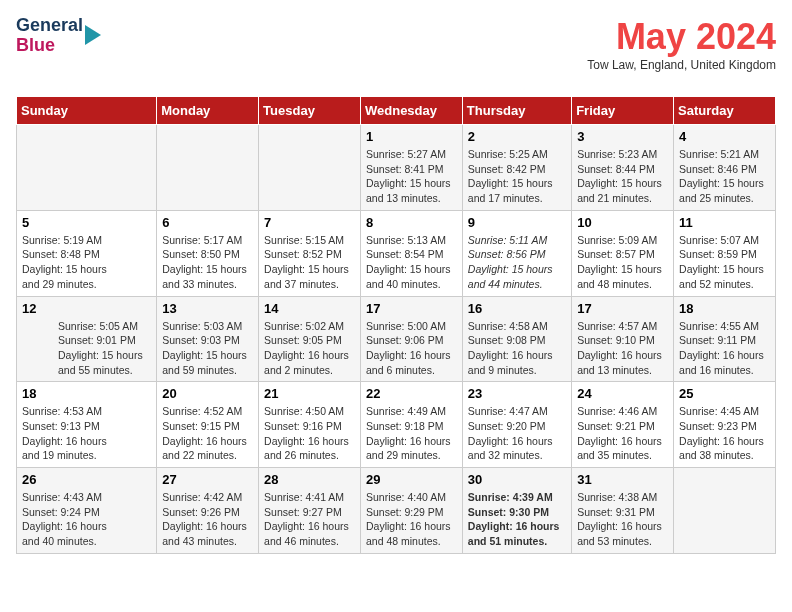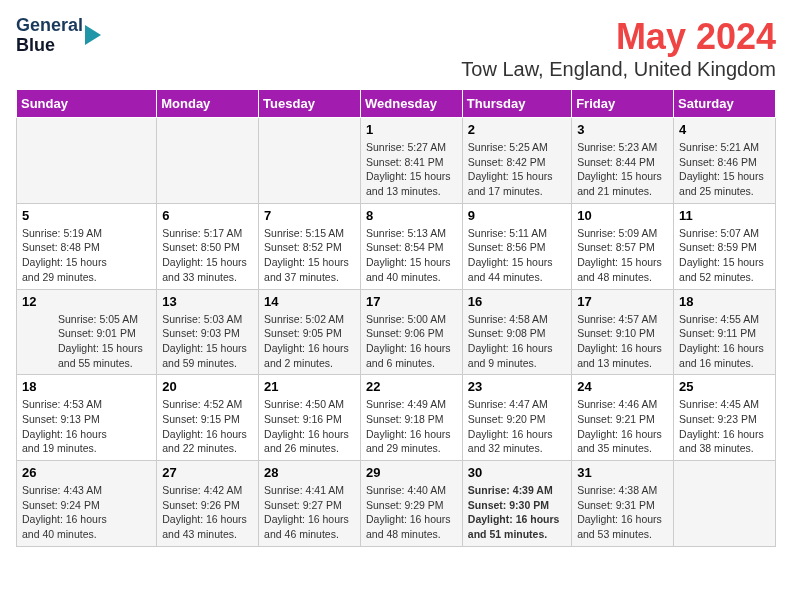--- a/index.html
+++ b/index.html
@@ -7,63 +7,63 @@
       font-family: Arial, sans-serif;
       background: #fff;
       width: 792px;
       min-height: 612px;
       padding: 16px;
     }
     .header {
       display: flex;
       justify-content: space-between;
       align-items: flex-start;
-      margin-bottom: 8px;
+      margin-bottom: 24px;
     }
     .logo {
       display: flex;
       align-items: center;
     }
     .logo-text {
       font-size: 18px;
       font-weight: bold;
       color: #1a3a5c;
       line-height: 1.1;
     }
     .logo-text span {
-      color: #0f172a;
+      color: #be185d;
     }
     .logo-arrow {
       width: 0;
       height: 0;
       border-top: 10px solid transparent;
       border-bottom: 10px solid transparent;
       border-left: 16px solid #2196a8;
       margin-left: 2px;
       margin-top: -2px;
     }
     .title-block {
       text-align: right;
     }
     .main-title {
       font-size: 36px;
       font-weight: bold;
       color: #ef4444;
     }
     .subtitle {
-      font-size: 20px;
+      font-size: 12px;
       color: #333;
     }
     table {
       width: 100%;
       border-collapse: collapse;
       font-size: 11px;
     }
     thead tr th {
-      background-color: #a21caf;
+      background-color: #b91c1c;
       color: #fff;
       padding: 6px 4px;
       text-align: left;
       font-size: 13px;
       font-weight: bold;
       border: 1px solid #fff;
     }
     tbody tr td {
       border: 1px solid #ccc;
       padding: 4px 5px;
@@ -177,21 +177,21 @@
         </td>
         <td>
           <div class="day-number">8</div>
           <div class="day-info" style="white-space: pre-line;">Sunrise: 5:13 AM
 Sunset: 8:54 PM
 Daylight: 15 hours
 and 40 minutes.</div>
         </td>
         <td>
           <div class="day-number">9</div>
-          <div class="day-info" style="white-space: pre-line;">Sunrise: 5:11 AM
+          <div class="day-info" style="white-space: pre-line; font-style: italic;">Sunrise: 5:11 AM
 Sunset: 8:56 PM
 Daylight: 15 hours
 and 44 minutes.</div>
         </td>
         <td>
           <div class="day-number">10</div>
           <div class="day-info" style="white-space: pre-line;">Sunrise: 5:09 AM
 Sunset: 8:57 PM
 Daylight: 15 hours
 and 48 minutes.</div>

